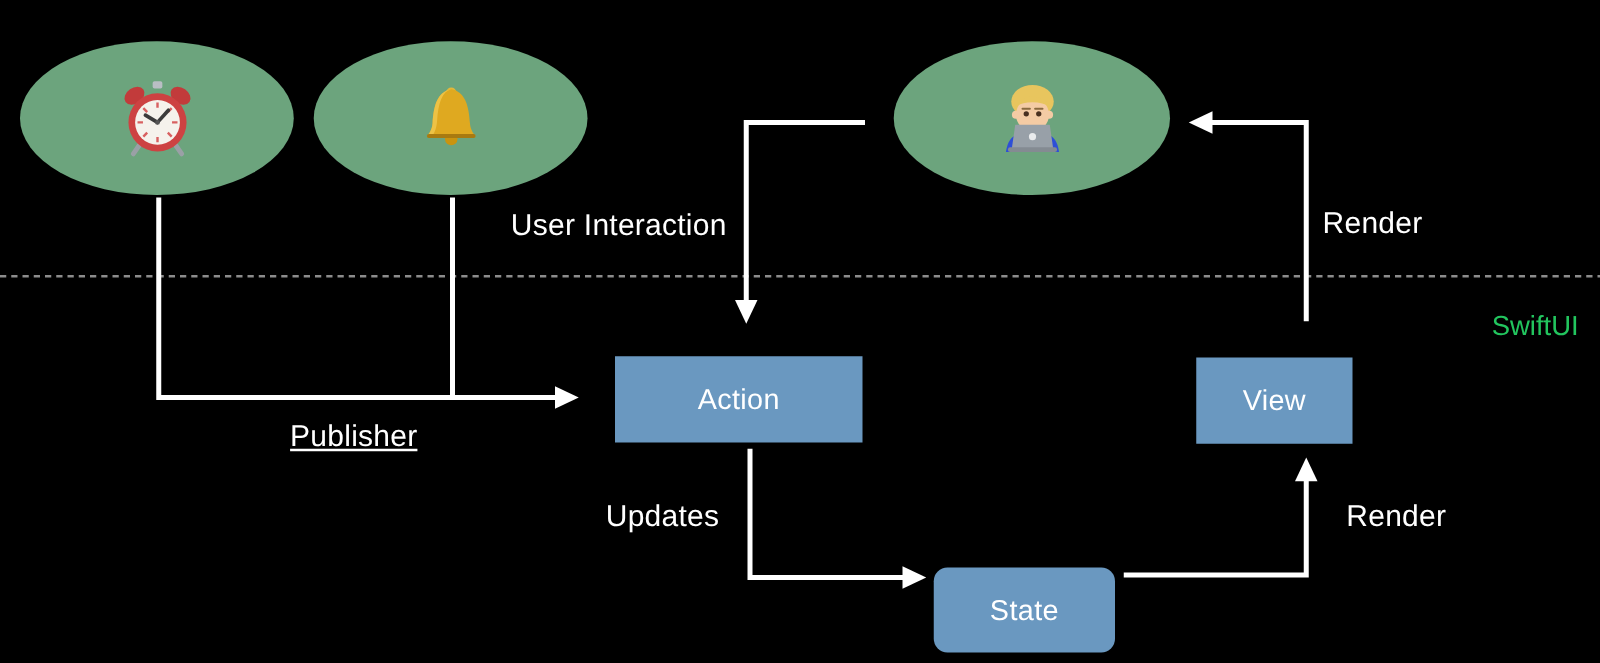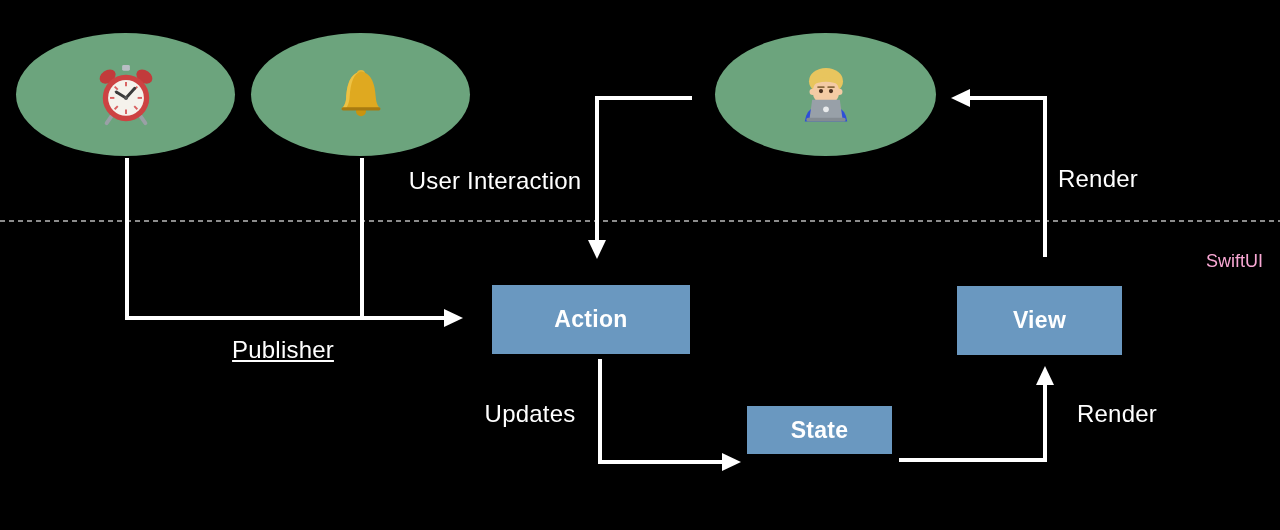--- a/index.html
+++ b/index.html
@@ -26,35 +26,34 @@
   }
   .node-box {
     position: absolute;
     background: #6A98C0;
     display: flex;
     align-items: center;
     justify-content: center;
     color: #ffffff;
     font-size: 23px;
     letter-spacing: 0.3px;
-    font-weight: bold;
   }
   .edge-label {
     position: absolute;
     color: #ffffff;
     font-size: 24px;
     white-space: nowrap;
     transform: translate(-50%, -50%);
     letter-spacing: 0.2px;
     text-align: center;
   }
   .watermark {
     position: absolute;
-    color: #f9a8d4;
-    font-size: 18px;
+    color: #22c55e;
+    font-size: 22px;
     white-space: nowrap;
     transform: translate(-100%, -50%);
   }
   .icon-svg { display: block; }
 </style>
 </head>
 <body>
 
 <div class="stage">
 
@@ -128,25 +127,25 @@
       <path d="M19 36.5 L45 36.5 L47.5 54 L16.5 54 Z" fill="#98A0A8"></path>
       <circle cx="32" cy="45.5" r="2.7" fill="#E9EBED"></circle>
       <rect x="13.5" y="53.5" width="37" height="3.5" rx="1.75" fill="#848B92"></rect>
     </svg>
   </div>
 
   <div class="node-box" style="left:492px; top:285px; width:198px; height:69px;">
     <span>Action</span>
   </div>
 
-  <div class="node-box" style="left:747px; top:406px; width:145px; height:48px;">
+  <div class="node-box" style="left:747px; top:454px; width:145px; height:68px;border-radius:11px;">
     <span>State</span>
   </div>
 
-  <div class="node-box" style="left:957px; top:286px; width:165px; height:69px;">
+  <div class="node-box" style="left:957px; top:286px; width:125px; height:69px;">
     <span>View</span>
   </div>
 
   <div class="edge-label" style="left:495px; top:181px;">User Interaction</div>
 
   <div class="edge-label" style="left:283px; top:350px;text-decoration:underline;">Publisher</div>
 
   <div class="edge-label" style="left:530px; top:414px;">Updates</div>
 
   <div class="edge-label" style="left:1117px; top:414px;">Render</div>

